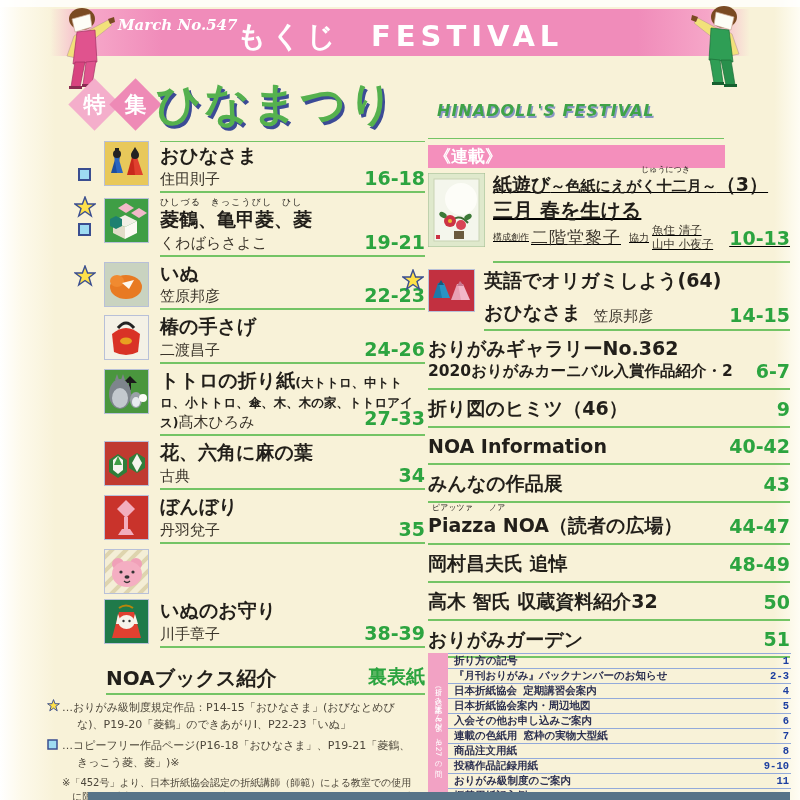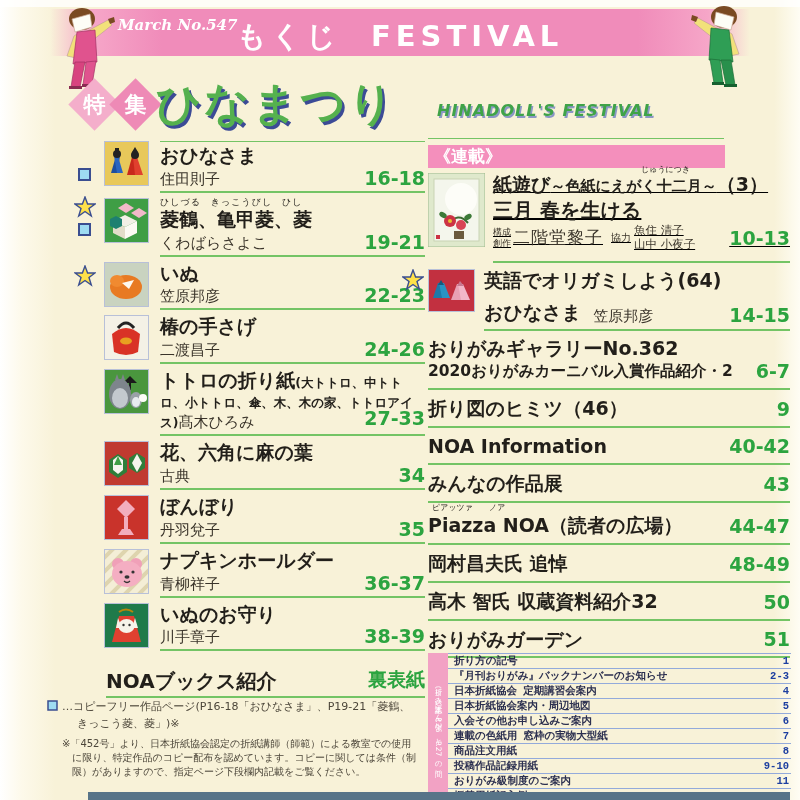--- a/index.html
+++ b/index.html
@@ -63,21 +63,21 @@
   .ser1{display:flex;position:relative;}
   .ser1-icon{width:57px;height:74px;flex:none;margin-right:8px;}
   .ser1-tcol{flex:1;border-bottom:2px solid #74c465;padding-bottom:10px;position:relative;text-decoration:underline;}
   .ser1-l1{position:relative;font-weight:bold;color:#221f1a;line-height:1.25;white-space:nowrap;}
   .ser1-main{font-size:19px;}
   .ser1-sub{font-size:15px;}
   .ser1-num{font-size:19px;}
   .ser1-furi{position:absolute;top:-8px;left:148px;font-size:8px;font-weight:normal;letter-spacing:0;}
   .ser1-l2{font-size:20px;font-weight:bold;color:#221f1a;line-height:1.2;margin-top:1px;}
   .credits{display:flex;align-items:center;margin-top:2px;}
-  .roles{display:flex;flex-direction:column;font-size:9px;color:#3a342a;line-height:1.15;margin-right:2px;}
+  .roles{display:flex;flex-direction:row;font-size:9px;color:#3a342a;line-height:1.15;margin-right:2px;}
   .cred-name{font-size:17px;color:#3a342a;letter-spacing:1px;}
   .coop-lbl{font-size:10px;color:#3a342a;margin:0 3px 0 8px;}
   .coop-names{display:flex;flex-direction:column;font-size:11.5px;color:#3a342a;line-height:1.2;}
   .credits .pg{margin-left:auto;}
   .ser2{display:flex;position:relative;margin-top:6px;}
   .ser2-icon{width:47px;height:43px;flex:none;margin-right:9px;border:1px solid #b8c0d8;box-sizing:border-box;}
   .ser2-tcol{flex:1;border-bottom:2px solid #74c465;padding-bottom:3px;}
   .ser2-l1{font-size:19px;font-weight:bold;color:#221f1a;line-height:1.2;}
   .ser2-meta{display:flex;align-items:flex-end;}
   .ser2-l2{font-size:19px;font-weight:bold;color:#221f1a;}
@@ -320,27 +320,20 @@
             <rect width="43" height="43" fill="#f4eed6"></rect>
           <path d="M-5 12 L12 -5 M-5 26 L26 -5 M-5 40 L40 -5 M2 48 L48 2 M16 48 L48 16 M30 48 L48 30" stroke="#ded4ae" stroke-width="4"></path>
           <circle cx="13" cy="14" r="6" fill="#f0a0b8"></circle>
             <circle cx="31" cy="14" r="6" fill="#f0a0b8"></circle>
           <ellipse cx="22" cy="24" rx="15" ry="13" fill="#f4aec2"></ellipse>
           <circle cx="16" cy="22" r="1.6" fill="#333"></circle>
             <circle cx="28" cy="22" r="1.6" fill="#333"></circle>
           <ellipse cx="22" cy="27" rx="2.5" ry="1.8" fill="#333"></ellipse>
           <path d="M19 31 Q22 34 25 31" stroke="#333" stroke-width="1.2" fill="none"></path>
           </svg>
-      </div>
-      <div class="tcol">
-        <div class="t">ナプキンホールダー</div>
-        <div class="meta">
-            <span class="author">青柳祥子</span>
-            <span class="pg">36-37</span>
-          </div>
       </div>
     </div>
 
     <div class="row">
       <div class="ficon">
         <svg width="43" height="43">
             <rect width="43" height="43" fill="#1f7a4a"></rect>
           <polygon points="14,12 29,12 36,38 7,38" fill="#e04030"></polygon>
           <path d="M14 8 Q21 3 28 8" stroke="#b8860b" stroke-width="2" fill="none"></path>
           <polygon points="13,14 17,24 11,24" fill="#f6f3ea"></polygon>
@@ -529,20 +522,25 @@
       <div class="irow">
           <span class="irow-t">振替用紙記入例</span>
           <span class="irow-p">12</span>
         </div>
 
     </div>
   </div>
 
   <div class="notes">
     <div class="note">
+      <span class="inline-star"><svg width="13" height="13" viewBox="0 0 22 22">
+            <polygon points="11,1 13.6,8 21,8 15,12.5 17.3,20 11,15.5 4.7,20 7,12.5 1,8 8.4,8" fill="#ffe14a" stroke="#3a4e90" stroke-width="1.6"></polygon>
+          </svg></span><span>…おりがみ級制度規定作品：P14-15「おひなさま」(おびなとめびな)、P19-20「菱鶴」のできあがりⅠ、P22-23「いぬ」</span>
+    </div>
+    <div class="note">
       <span class="inline-sq"><svg width="11" height="11">
             <rect x="1" y="1" width="9" height="9" fill="#9edcf2" stroke="#3a4e90" stroke-width="1.5"></rect>
           </svg></span><span>…コピーフリー作品ページ(P16-18「おひなさま」、P19-21「菱鶴、きっこう菱、菱」)※</span>
     </div>
     <div class="note-ast">※「452号」より、日本折紙協会認定の折紙講師（師範）による教室での使用に限り、特定作品のコピー配布を認めています。コピーに関しては条件（制限）がありますので、指定ページ下段欄内記載をご覧ください。</div>
   </div>
 
   <div class="bottom-strip"></div>
 </div>
 

